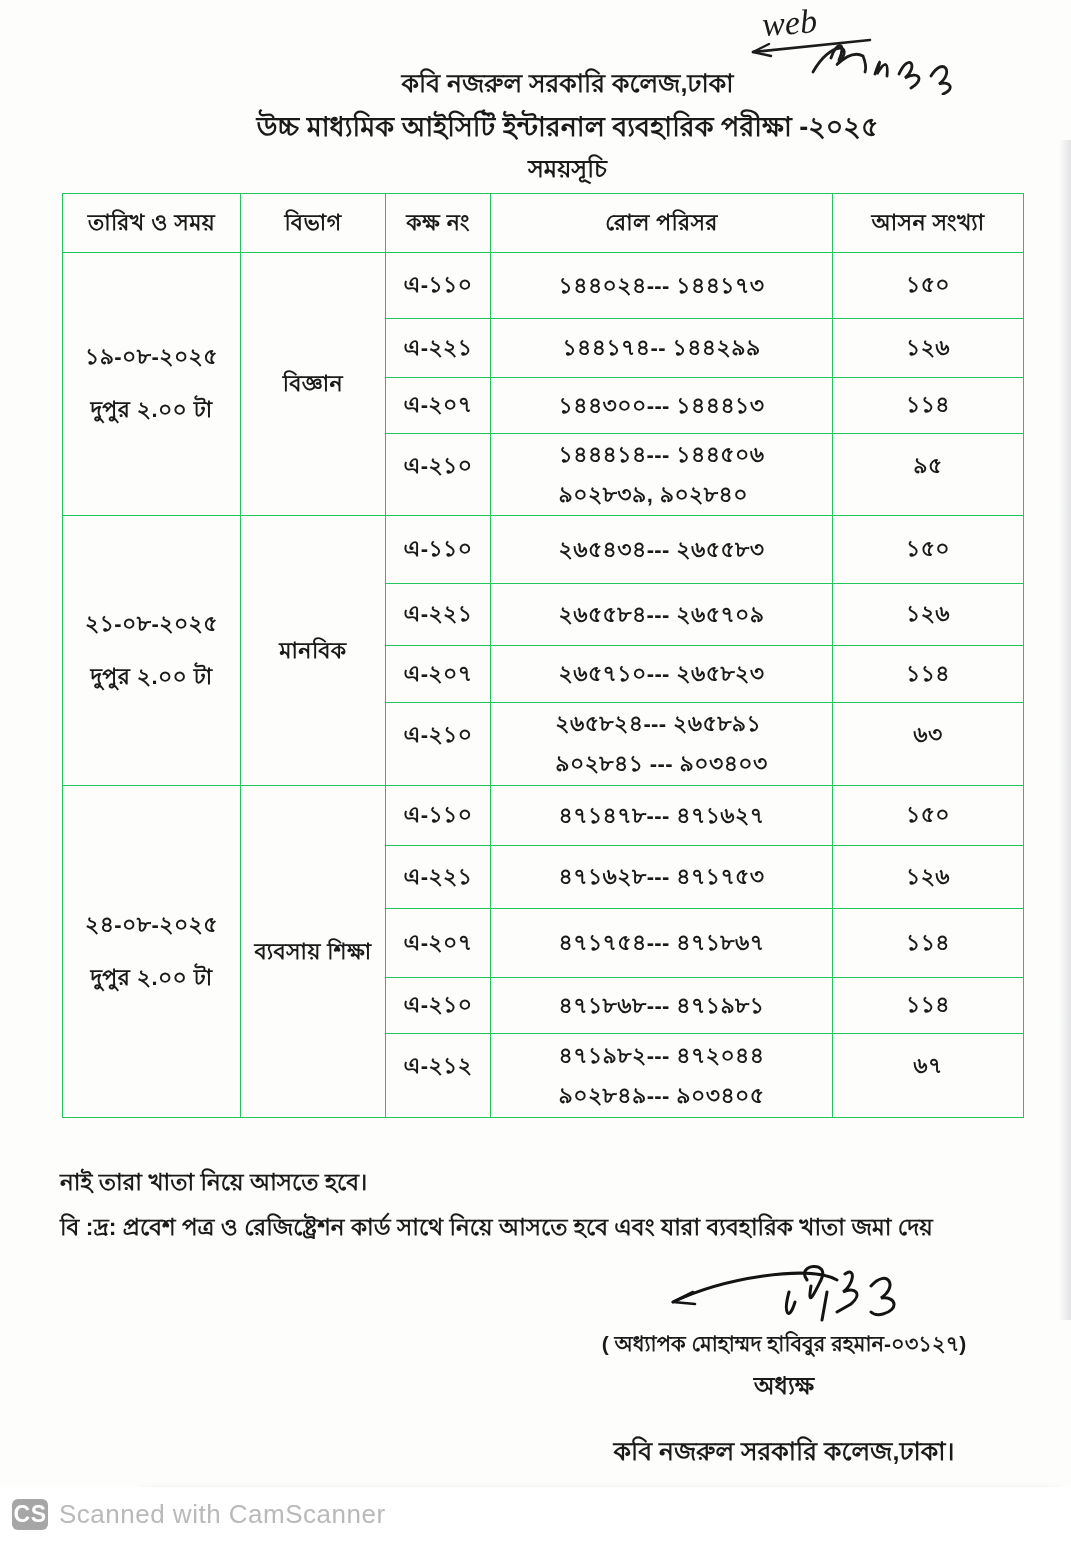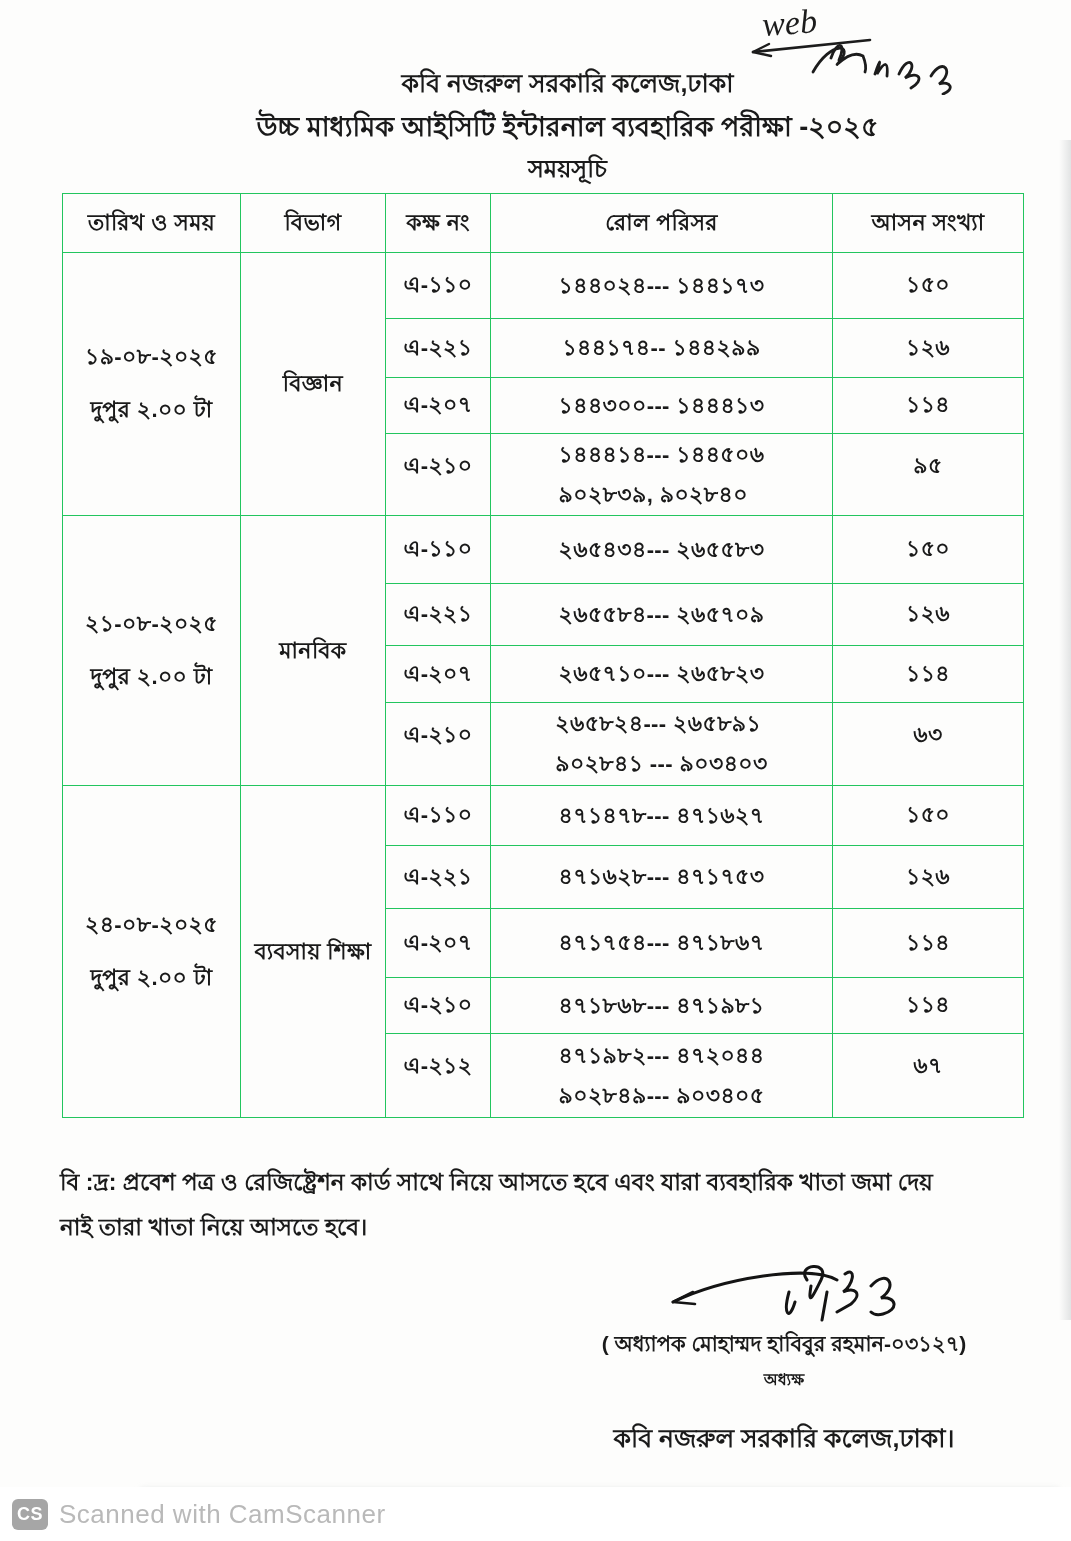--- a/index.html
+++ b/index.html
@@ -34,37 +34,37 @@
   .roll-wrap { display:inline-block; text-align:left; line-height:40px; }
   tr.two-line td.room-cell, tr.two-line td.seat-cell { vertical-align:top; padding-top:14px; }
   
   .note { position:absolute; left:60px; top:1160px; width:975px;
           font-size:23px; font-weight:700; line-height:45px; }
   
   .sign-block { position:absolute; left:544px; top:1258px; width:480px;
                 text-align:center; font-weight:700; }
   .sign-svg { display:block; margin:0 auto 0 auto; }
   .sign-name { font-size:21px; line-height:28px; }
-  .sign-title { font-size:16px; margin-top:9px; }
+  .sign-title { font-size:24px; margin-top:9px; }
   .sign-college { font-size:25px; margin-top:25px; }
   .sign-email {
     display:inline-block; margin-top:9px; font-size:14px;
     font-family:"Liberation Serif","DejaVu Serif",serif;
     color:#4d5661; text-decoration:underline; letter-spacing:1px; opacity:0.85;
   }
   
   .smudge { position:absolute; left:140px; top:1489px; width:920px; height:7px;
             background:rgba(184,192,192,0.45); filter:blur(3px); border-radius:4px; }
   .edge-shade { position:absolute; right:0; top:140px; width:12px; height:1180px;
             background:linear-gradient(to right, rgba(255,255,255,0), rgba(175,180,183,0.35)); }
   
   .footer { position:absolute; left:0; right:0; bottom:0; height:54px; background:#ffffff;
             display:flex; align-items:center; padding-left:12px; gap:11px; }
   .cs-badge { width:36px; height:31px; border-radius:6px; background:#a6a6a6; color:#ffffff;
-              font-weight:700; font-size:18px; display:flex; align-items:center;
+              font-weight:700; font-size:23px; display:flex; align-items:center;
               justify-content:center; letter-spacing:0.5px; flex:0 0 auto; }
   .cs-text { color:#b9b9b9; font-size:26px; font-weight:400; letter-spacing:0.5px; }
 </style>
 </head>
 <body>
 
 <div class="page">
 
   <div class="hand-top">
     <svg width="300" height="95" viewBox="0 0 300 95">
@@ -177,22 +177,22 @@
         </tr>
         <tr class="two-line" style="height: 84px;">
           <td class="room-cell">এ-২১২</td>
           <td><div class="roll-wrap"><div>৪৭১৯৮২--- ৪৭২০৪৪</div><div>৯০২৮৪৯--- ৯০৩৪০৫</div></div></td>
           <td class="seat-cell">৬৭</td>
         </tr>
       </tbody>
   </table>
 
   <div class="note">
+    <div>নাই তারা খাতা  নিয়ে আসতে হবে।</div>
     <div>বি :দ্র: প্রবেশ পত্র ও রেজিষ্ট্রেশন কার্ড সাথে নিয়ে আসতে হবে এবং যারা ব্যবহারিক খাতা জমা দেয়</div>
-    <div>নাই তারা খাতা  নিয়ে আসতে হবে।</div>
   </div>
 
   <div class="sign-block">
     <svg class="sign-svg" width="250" height="72" viewBox="0 0 250 72">
       <path d="M14,44 C64,20 150,6 178,22" stroke="#141414" stroke-width="3" fill="none" stroke-linecap="round"></path>
       <path d="M14,44 l20,-10 M14,44 l22,2" stroke="#141414" stroke-width="2.6" fill="none" stroke-linecap="round"></path>
       <path d="M148,22 c-12,-16 24,-20 14,0 c-6,12 -14,30 -10,6 M130,34 c-6,22 0,30 6,10" stroke="#141414" stroke-width="3" fill="none" stroke-linecap="round"></path>
       <path d="M168,34 l-5,28 M186,16 c12,-8 8,12 -2,18 c12,-6 20,2 8,12 l-14,8 M212,28 c16,-18 28,0 10,12 c16,-2 18,12 2,16 q-8,2 -12,-2" stroke="#141414" stroke-width="3" fill="none" stroke-linecap="round"></path>
     </svg>
     <div class="sign-name">( অধ্যাপক মোহাম্মদ হাবিবুর  রহমান-০৩১২৭)</div>

